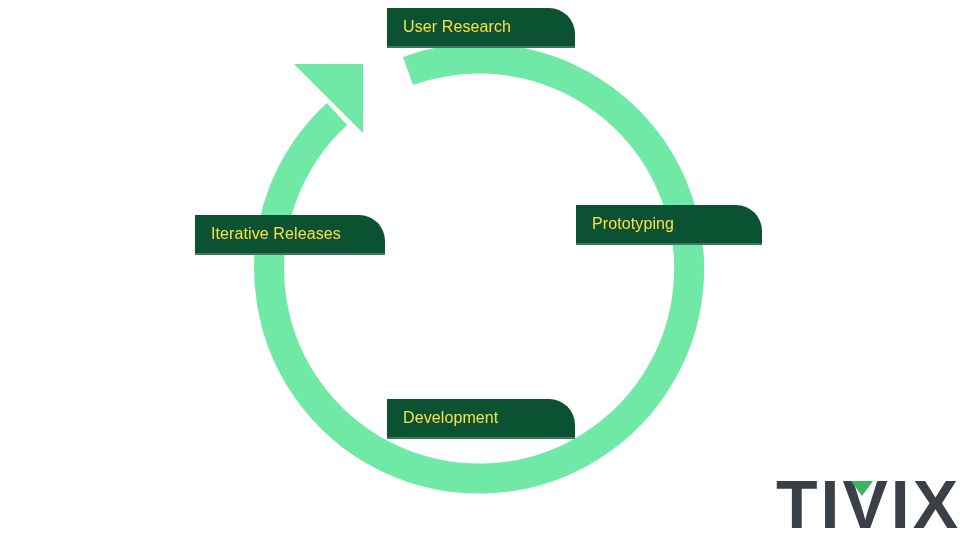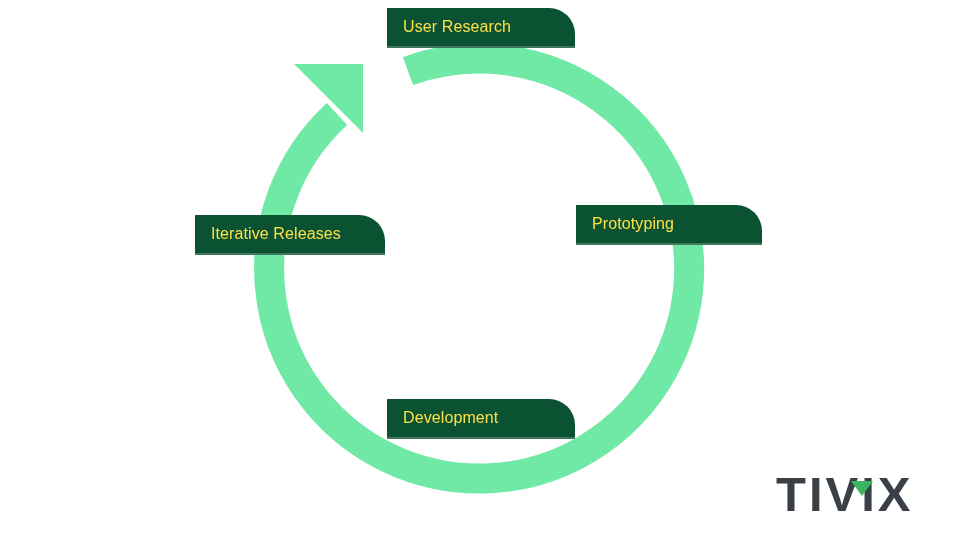--- a/index.html
+++ b/index.html
@@ -61,21 +61,21 @@
     left: 776px;
     top: 470px;
     z-index: 3;
     width: 184px;
     height: 66px;
   }
   .logo-text {
     position: absolute;
     left: 0;
     top: 0;
-    font-size: 49px;
+    font-size: 68px;
     line-height: 1;
     font-weight: bold;
     letter-spacing: 3px;
     color: #3A4046;
   }
   .logo-triangle {
     position: absolute;
     left: 852px; 
     top: 0;
   }

